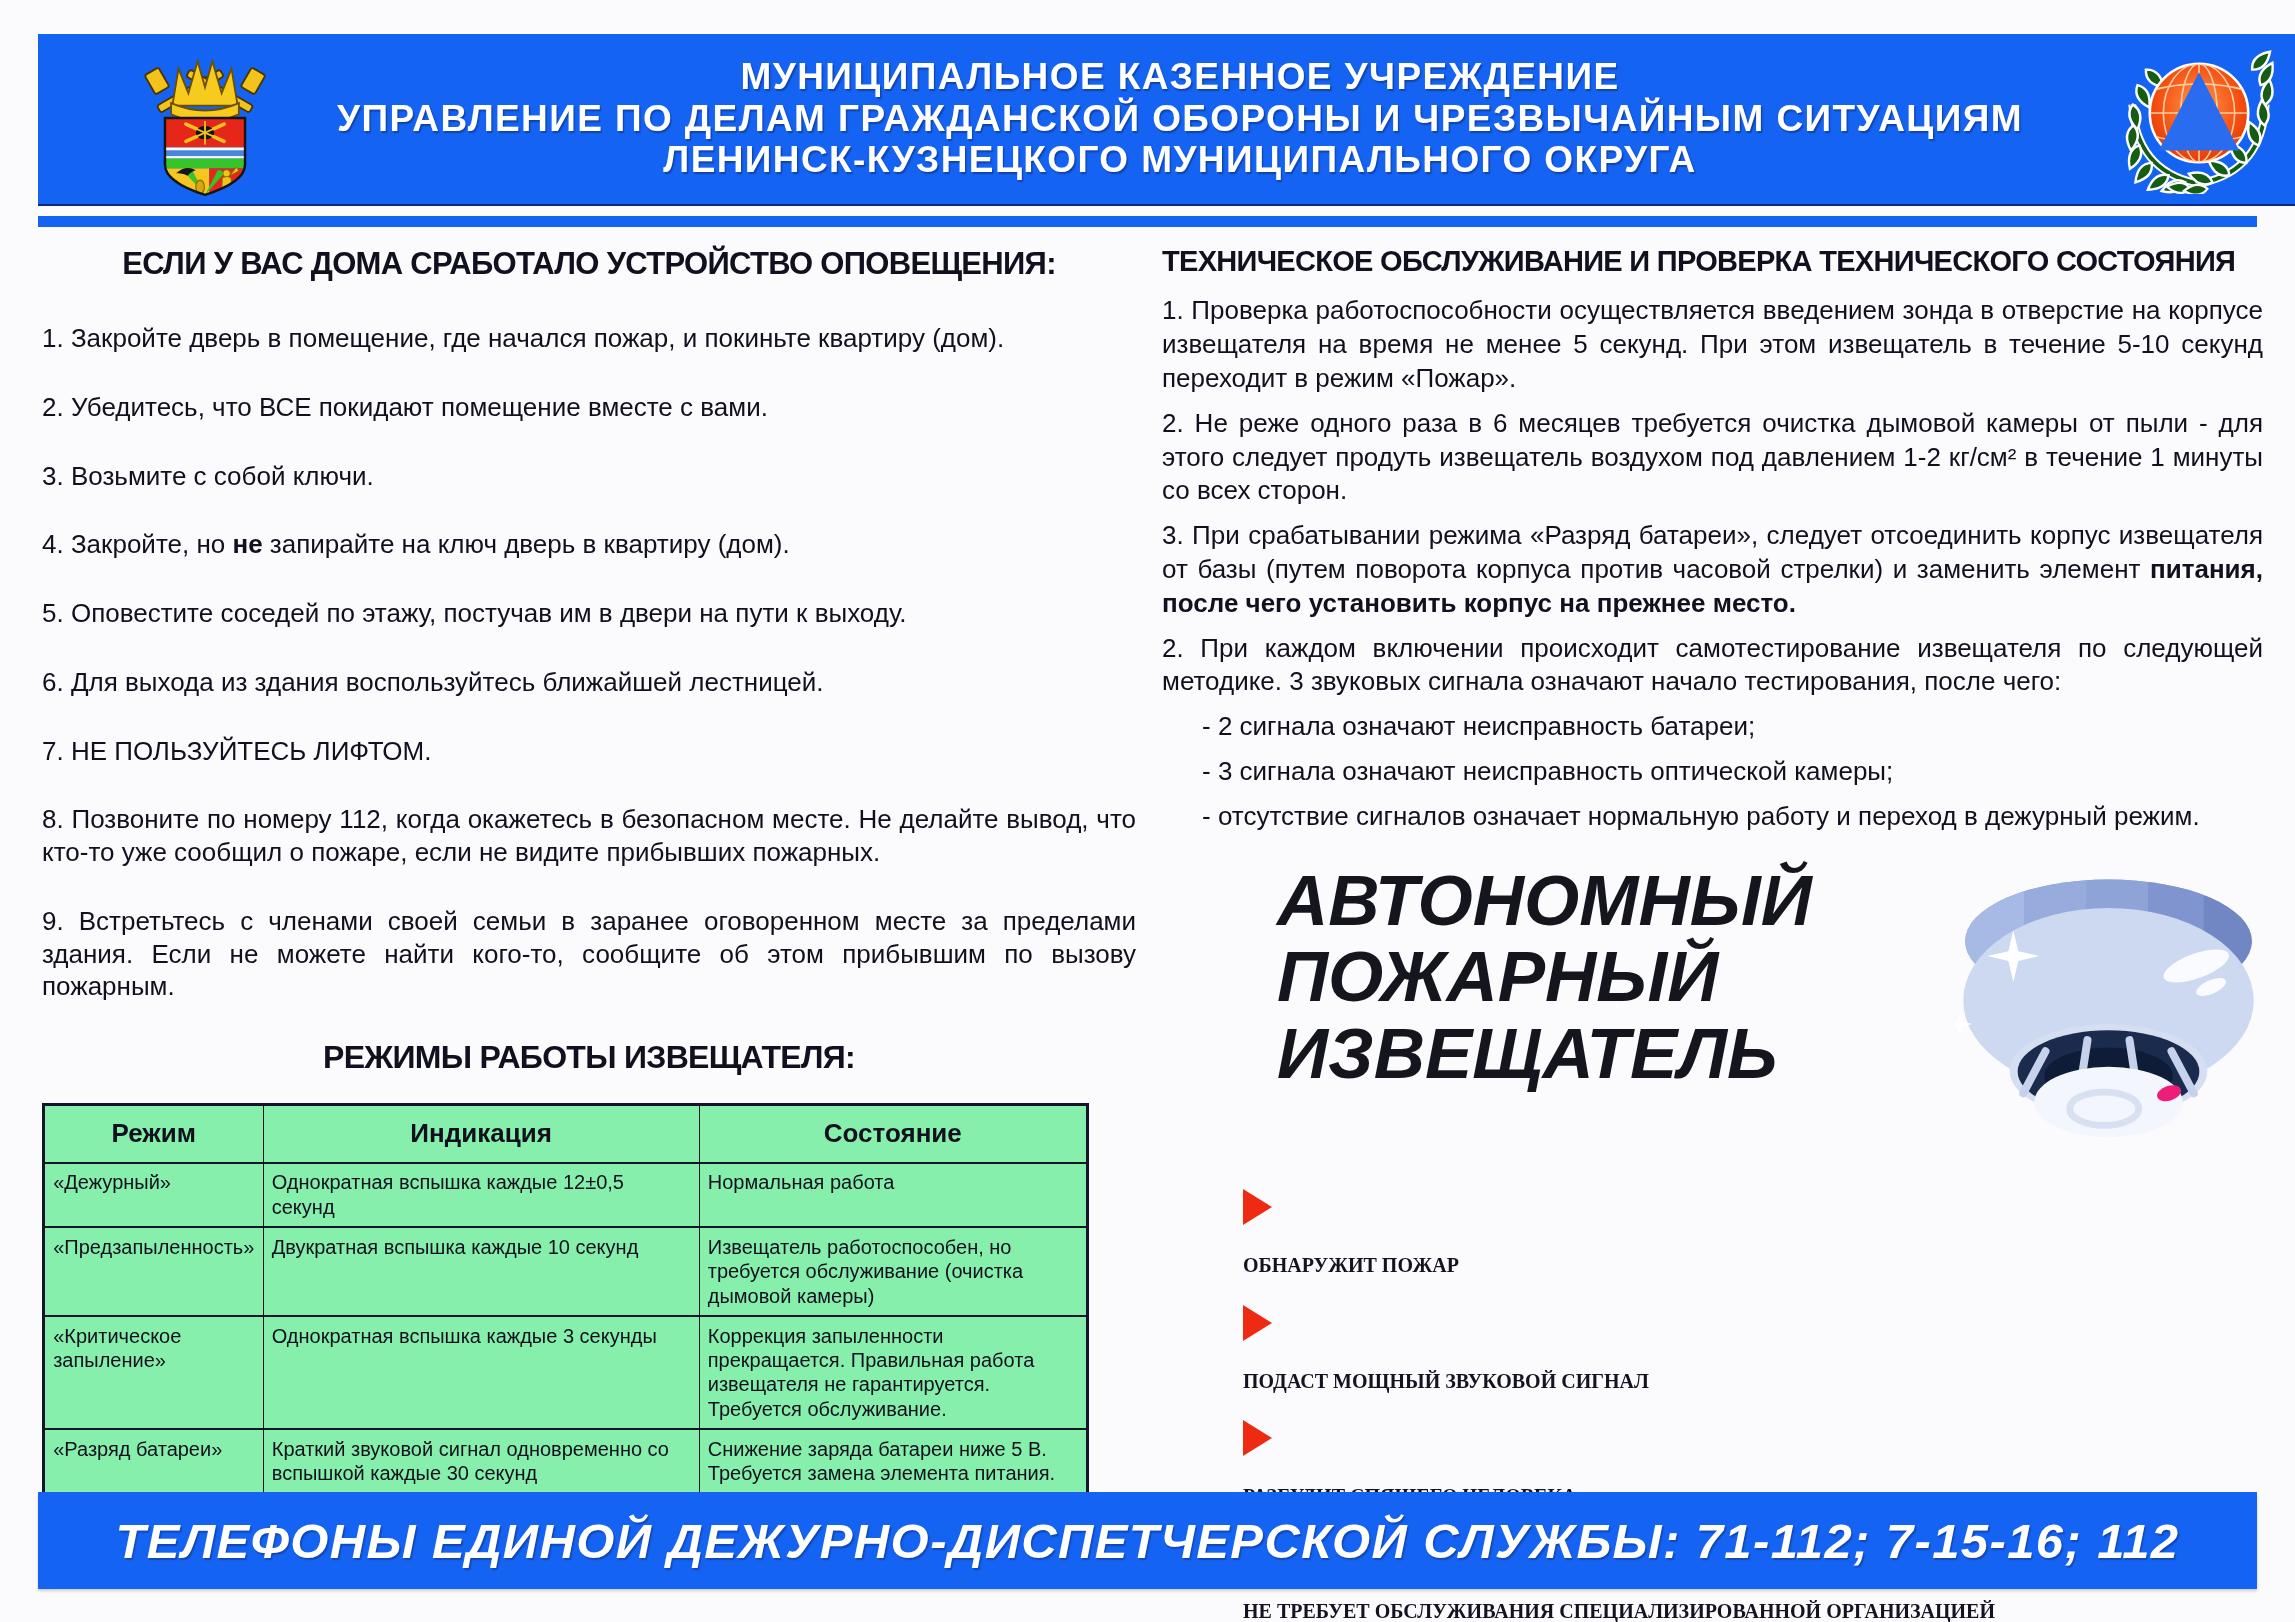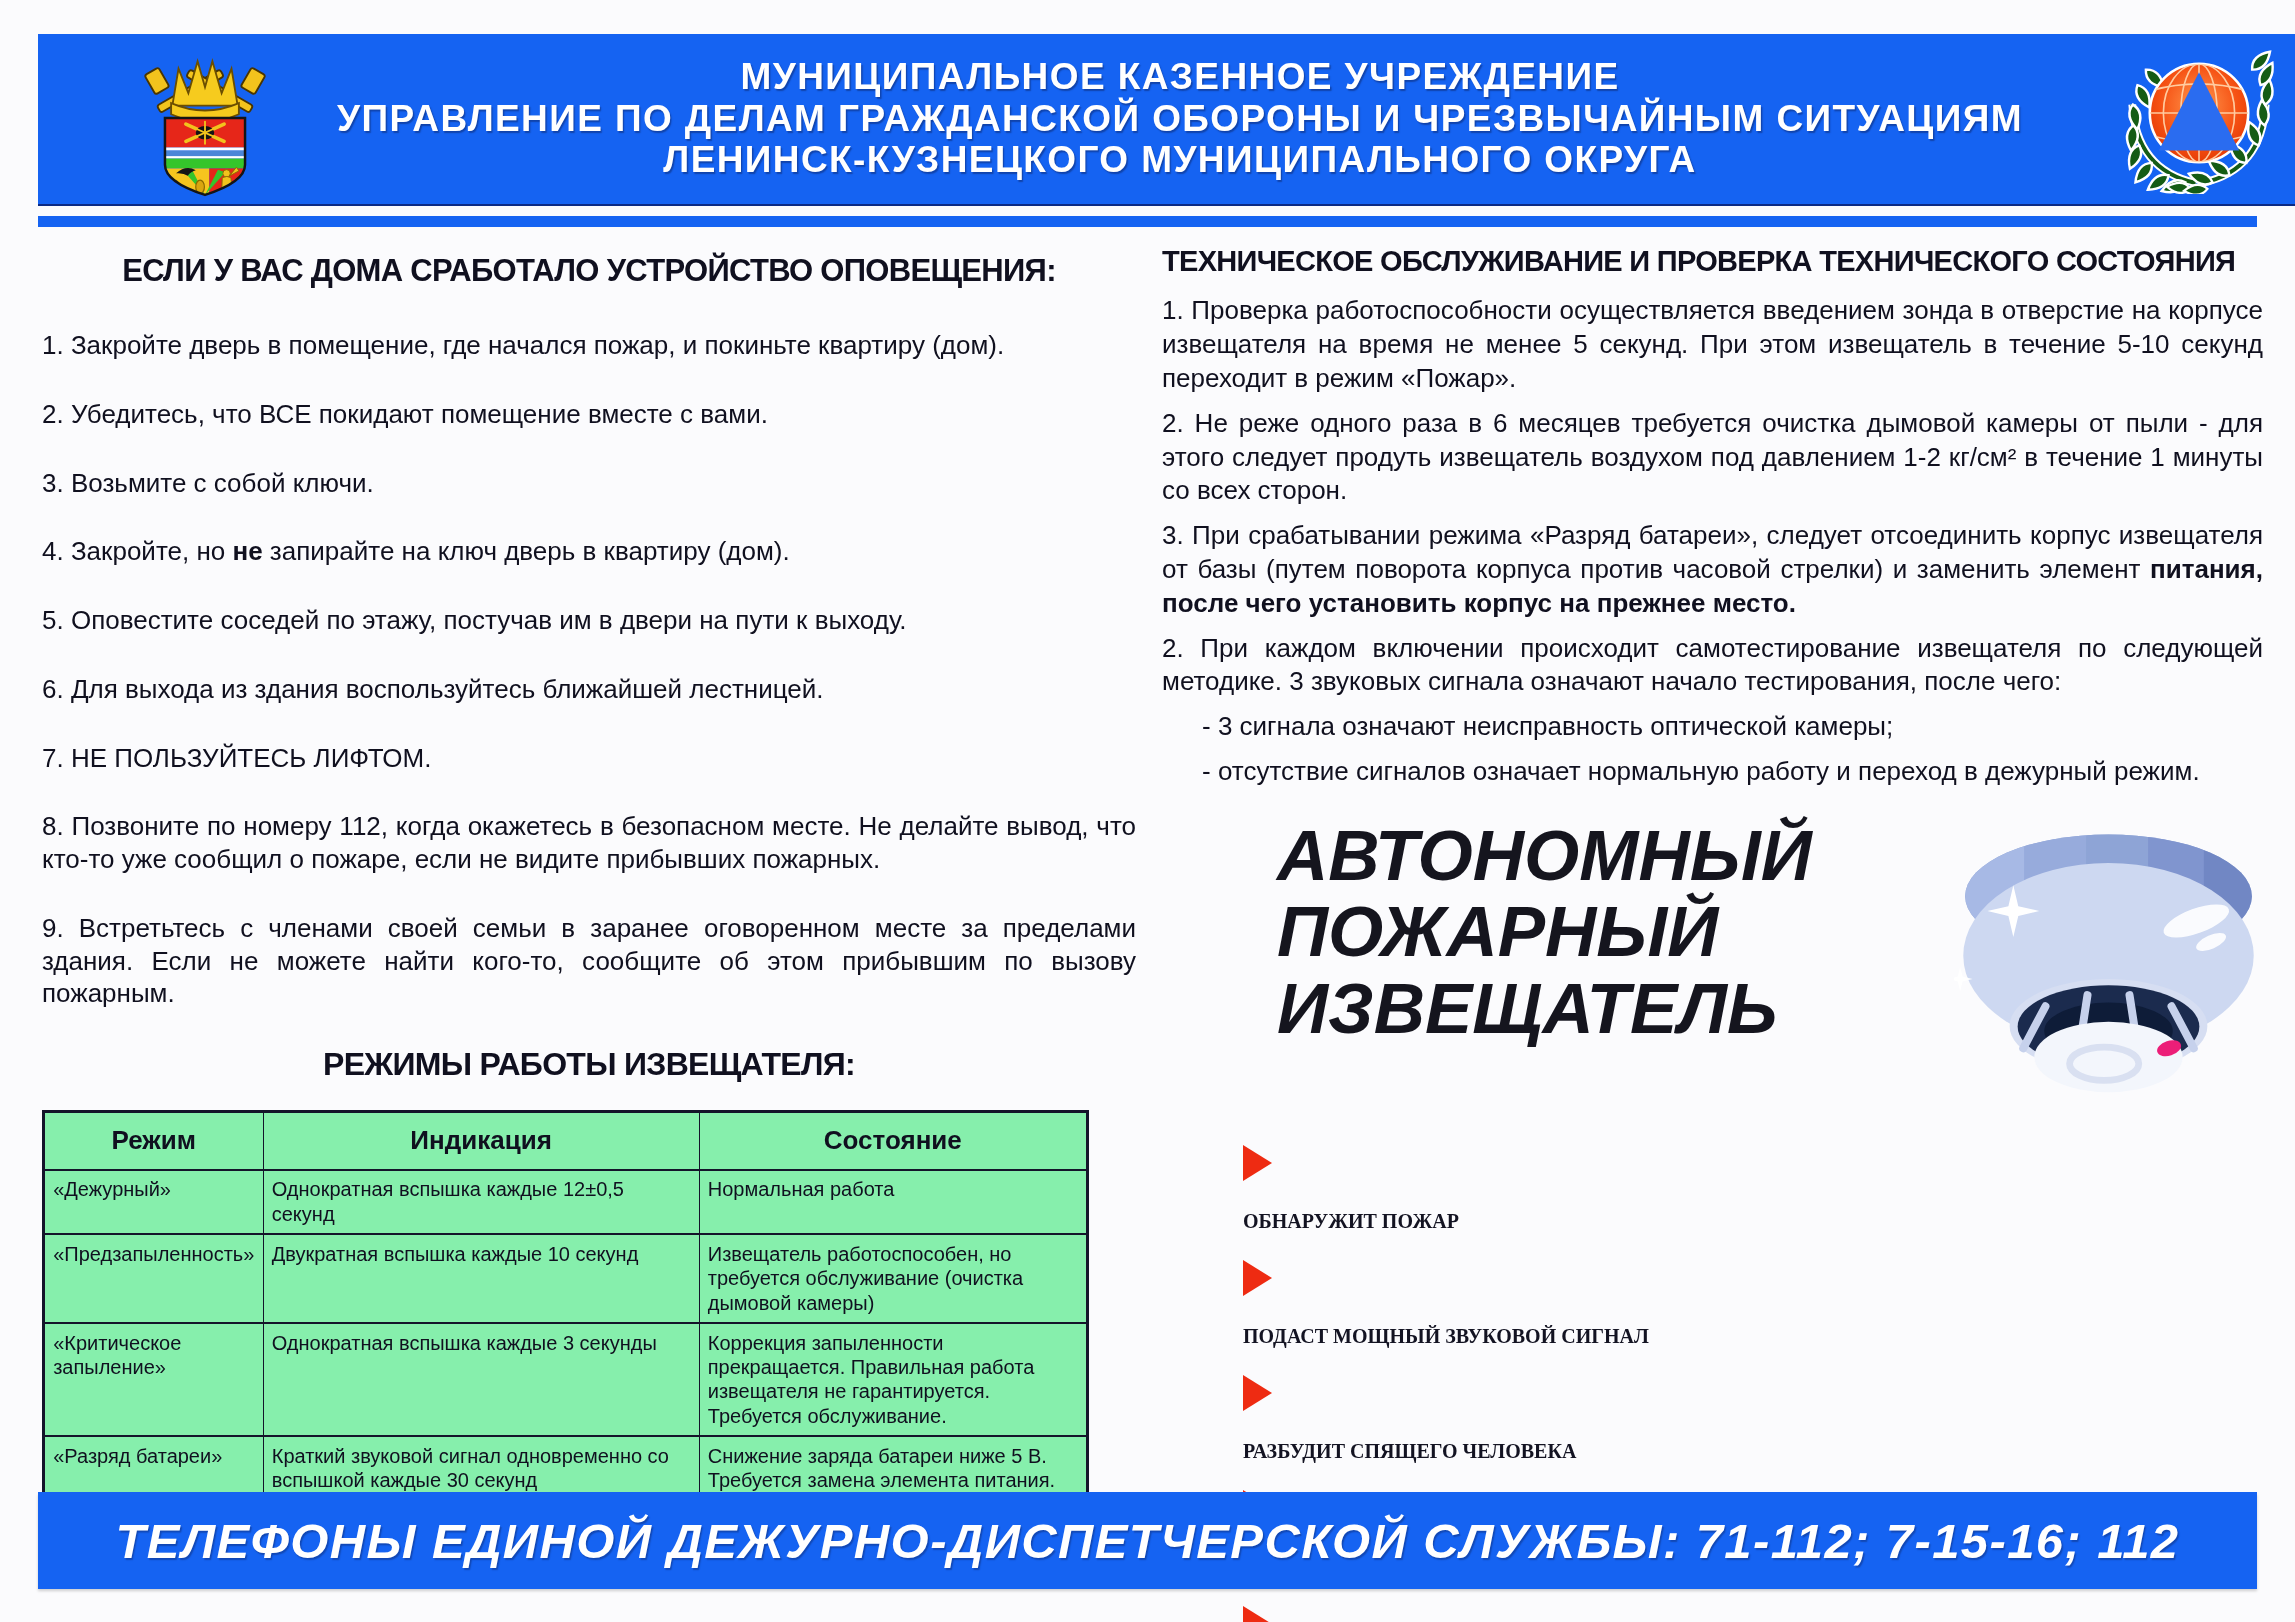--- a/index.html
+++ b/index.html
@@ -23,21 +23,21 @@
   .banner .line{
     color:#ffffff;font-weight:bold;font-size:37px;letter-spacing:1.4px;line-height:1.1;
     text-shadow:1.4px 2.1px 1.4px rgba(10,10,40,.35);white-space:nowrap;
   }
   .banner-stripe{position:absolute;left:38px;top:216px;width:2219px;height:11px;background:var(--banner-blue);}
   .emblem-left{position:absolute;left:97px;top:9.6px;width:140px;height:154px;}
   .emblem-right{position:absolute;right:34px;top:11px;width:178px;height:149px;}
   
   .col-left{position:absolute;left:42px;top:245px;width:1094px;}
   .col-right{position:absolute;left:1162px;top:245px;width:1101px;}
-  .alert-title{font-size:31px;font-weight:bold;text-align:center;white-space:nowrap;margin:8px 0 40px 0;letter-spacing:-0.7px;}
+  .alert-title{font-size:31px;font-weight:bold;text-align:center;white-space:nowrap;margin:1px 0 40px 0;letter-spacing:-0.7px;}
   .item{font-size:26px;line-height:1.26;margin-bottom:36px;text-align:justify;}
   .item b{font-weight:bold;}
   .modes-caption{font-size:32px;font-weight:bold;text-align:center;margin:6.8px 0 27px 0;letter-spacing:-0.7px;}
   
   table.modes{border-collapse:collapse;width:1047px;background:#86efac;border:3.4px solid #14142a;padding-left:9px;}
   .modes th{font-size:26px;font-weight:bold;padding:12.3px 6.8px;text-align:center;}
   .modes td{font-size:20px;line-height:1.22;padding:6.8px 8.2px;vertical-align:top;text-align:left;}
   .modes th,.modes td{border:1.4px solid #14142a;}
   .modes thead th{border-bottom:2.7px solid #14142a;}
   .modes tbody td{border-top:2.7px solid #14142a;}
@@ -233,20 +233,21 @@
       </tbody>
     </table>
   </section>
 
   <section class="col-right">
     <h2 class="m-title">ТЕХНИЧЕСКОЕ ОБСЛУЖИВАНИЕ И ПРОВЕРКА ТЕХНИЧЕСКОГО СОСТОЯНИЯ</h2>
     <p class="para">1. Проверка работоспособности осуществляется введением зонда в отверстие на корпусе извещателя на время не менее 5 секунд. При этом извещатель в течение 5-10 секунд переходит в режим «Пожар».</p>
     <p class="para">2. Не реже одного раза в 6 месяцев требуется очистка дымовой камеры от пыли - для этого следует продуть извещатель воздухом под давлением 1-2 кг/см² в течение 1 минуты со всех сторон.</p>
     <p class="para"><span>3. При срабатывании режима «Разряд батареи», следует отсоединить корпус извещателя от базы (путем поворота корпуса против часовой стрелки) и заменить элемент </span><b>питания, после чего установить корпус на прежнее место.</b></p>
     <p class="para">2. При каждом включении происходит самотестирование извещателя по следующей методике. 3 звуковых сигнала означают начало тестирования, после чего:</p>
+    <div class="sub">- 2 сигнала означают неисправность батареи;</div>
     <div class="sub">- 3 сигнала означают неисправность оптической камеры;</div>
     <div class="sub">- отсутствие сигналов означает нормальную работу и переход в дежурный режим.</div>
 
     <div class="device-row">
       <div class="device-title">
         <div>АВТОНОМНЫЙ</div>
         <div>ПОЖАРНЫЙ</div>
         <div>ИЗВЕЩАТЕЛЬ</div>
       </div>
 

